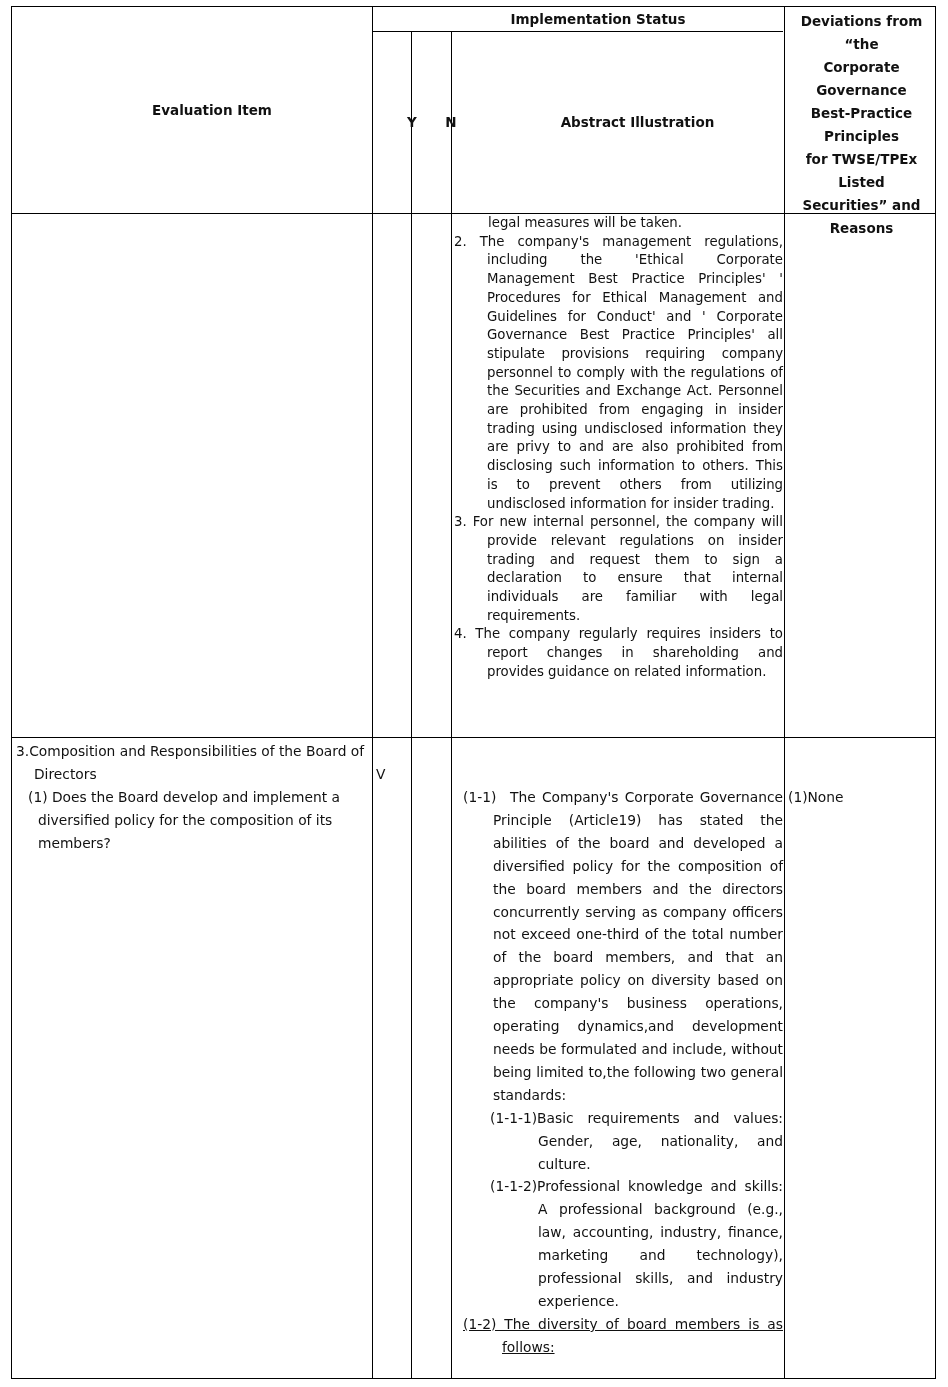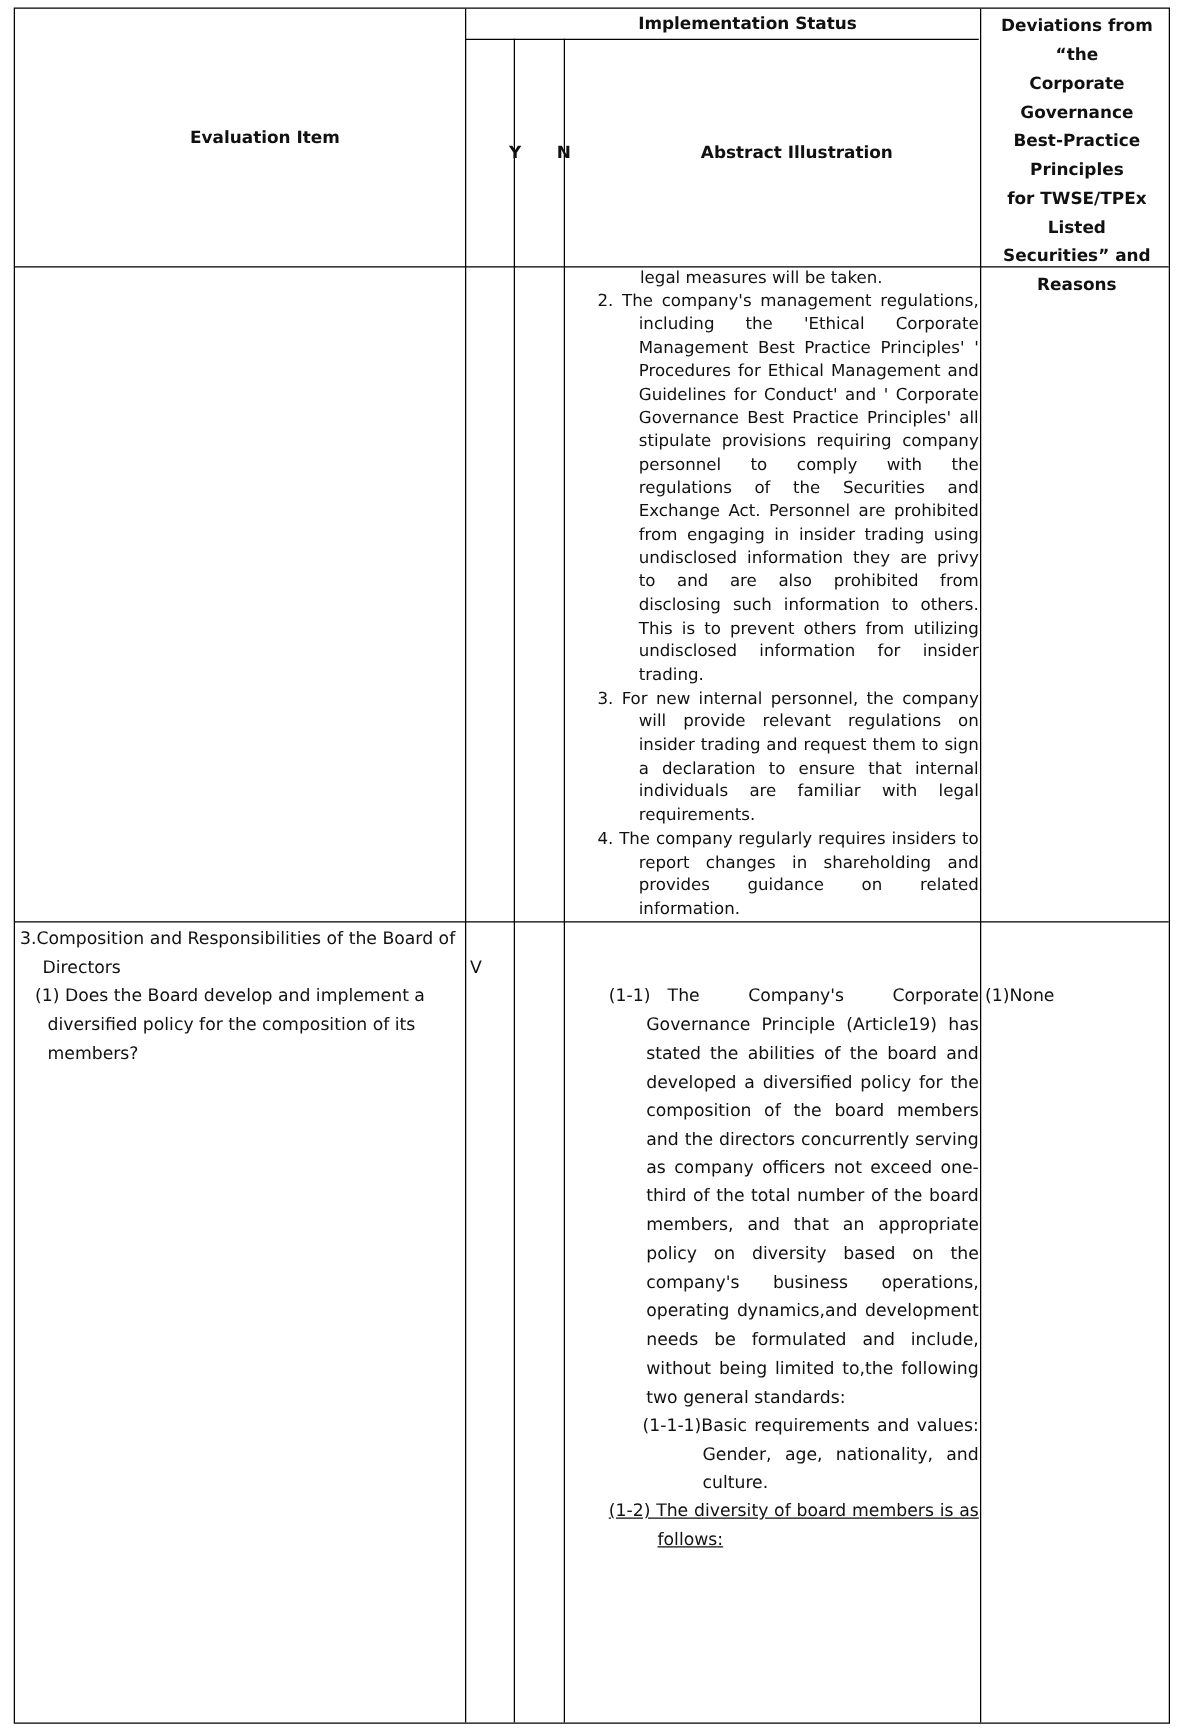--- a/index.html
+++ b/index.html
@@ -8,21 +8,21 @@
   .tbl { position: absolute; left: 11px; top: 6px; width: 925px; height: 1373px;
          border: 1.5px solid #000; box-sizing: border-box; }
   .vl { position: absolute; top: 0; bottom: 0; width: 0; border-left: 1.3px solid #000; }
   .hl { position: absolute; left: 0; right: 0; height: 0; border-top: 1.3px solid #000; }
   .cell { position: absolute; box-sizing: border-box; }
   .hdr { font-weight: bold; font-size: 13.5px; }
   .center { display: flex; align-items: center; justify-content: center; text-align: center; padding-left: 40px; }
   .dev-hdr { font-weight: bold; font-size: 13.5px; line-height: 23px; padding: 3px 0 0 3px; text-align: center; }
   .body-sm { font-size: 13.3px; line-height: 18.7px; text-align: justify; }
   .body-lg { font-size: 13.8px; line-height: 22.9px; text-align: justify; }
-  .item { position: relative; margin-left: 24px; }
+  .item { position: relative; }
   .num1 { padding-left: 34px; text-indent: -33px; }
   .p11 { padding-left: 40px; text-indent: -30px; }
   .p12 { padding-left: 49px; text-indent: -39px; text-decoration: underline; }
   .sub { padding-left: 85px; text-indent: -48px; }
   .evl { font-size: 13.8px; line-height: 22.9px; }
   .evl .l1 { padding-left: 20px; text-indent: -18px; }
   .evl .l2 { padding-left: 24px; text-indent: -10px; }
 </style>
 </head>
 <body>
@@ -75,18 +75,19 @@
   <div class="cell evl" style="left:2px; top:733px; width:354px;">
     <div class="l1">3.Composition and Responsibilities of the Board of Directors</div>
     <div class="l2">(1) Does the Board develop and implement a diversified policy for the composition of its members?</div>
   </div>
   <div class="cell evl" style="left:364px; top:756px; width:30px;">
     <span>V</span>
   </div>
   <div class="cell body-lg" style="left:441px; top:779px; width:330px;">
     <div class="item p11">(1-1) The Company's Corporate Governance Principle (Article19) has stated the abilities of the board and developed a diversified policy for the composition of the board members and the directors concurrently serving as company officers not exceed one-third of the total number of the board members, and that an appropriate policy on diversity based on the company's business operations, operating dynamics,and development needs be formulated and include, without being limited to,the following two general standards:</div>
     <div class="item sub">(1-1-1)Basic requirements and values: Gender, age, nationality, and culture.</div>
+    <div class="item sub">(1-1-2)Professional knowledge and skills: A professional background (e.g., law, accounting, industry, finance, marketing and technology), professional skills, and industry experience.</div>
     <div class="item p12">(1-2) The diversity of board members is as follows:</div>
   </div>
   <div class="cell evl" style="left:776px; top:779px; width:146px;">
     <span>(1)None</span>
   </div>
 </div>
 
 </body></html>

